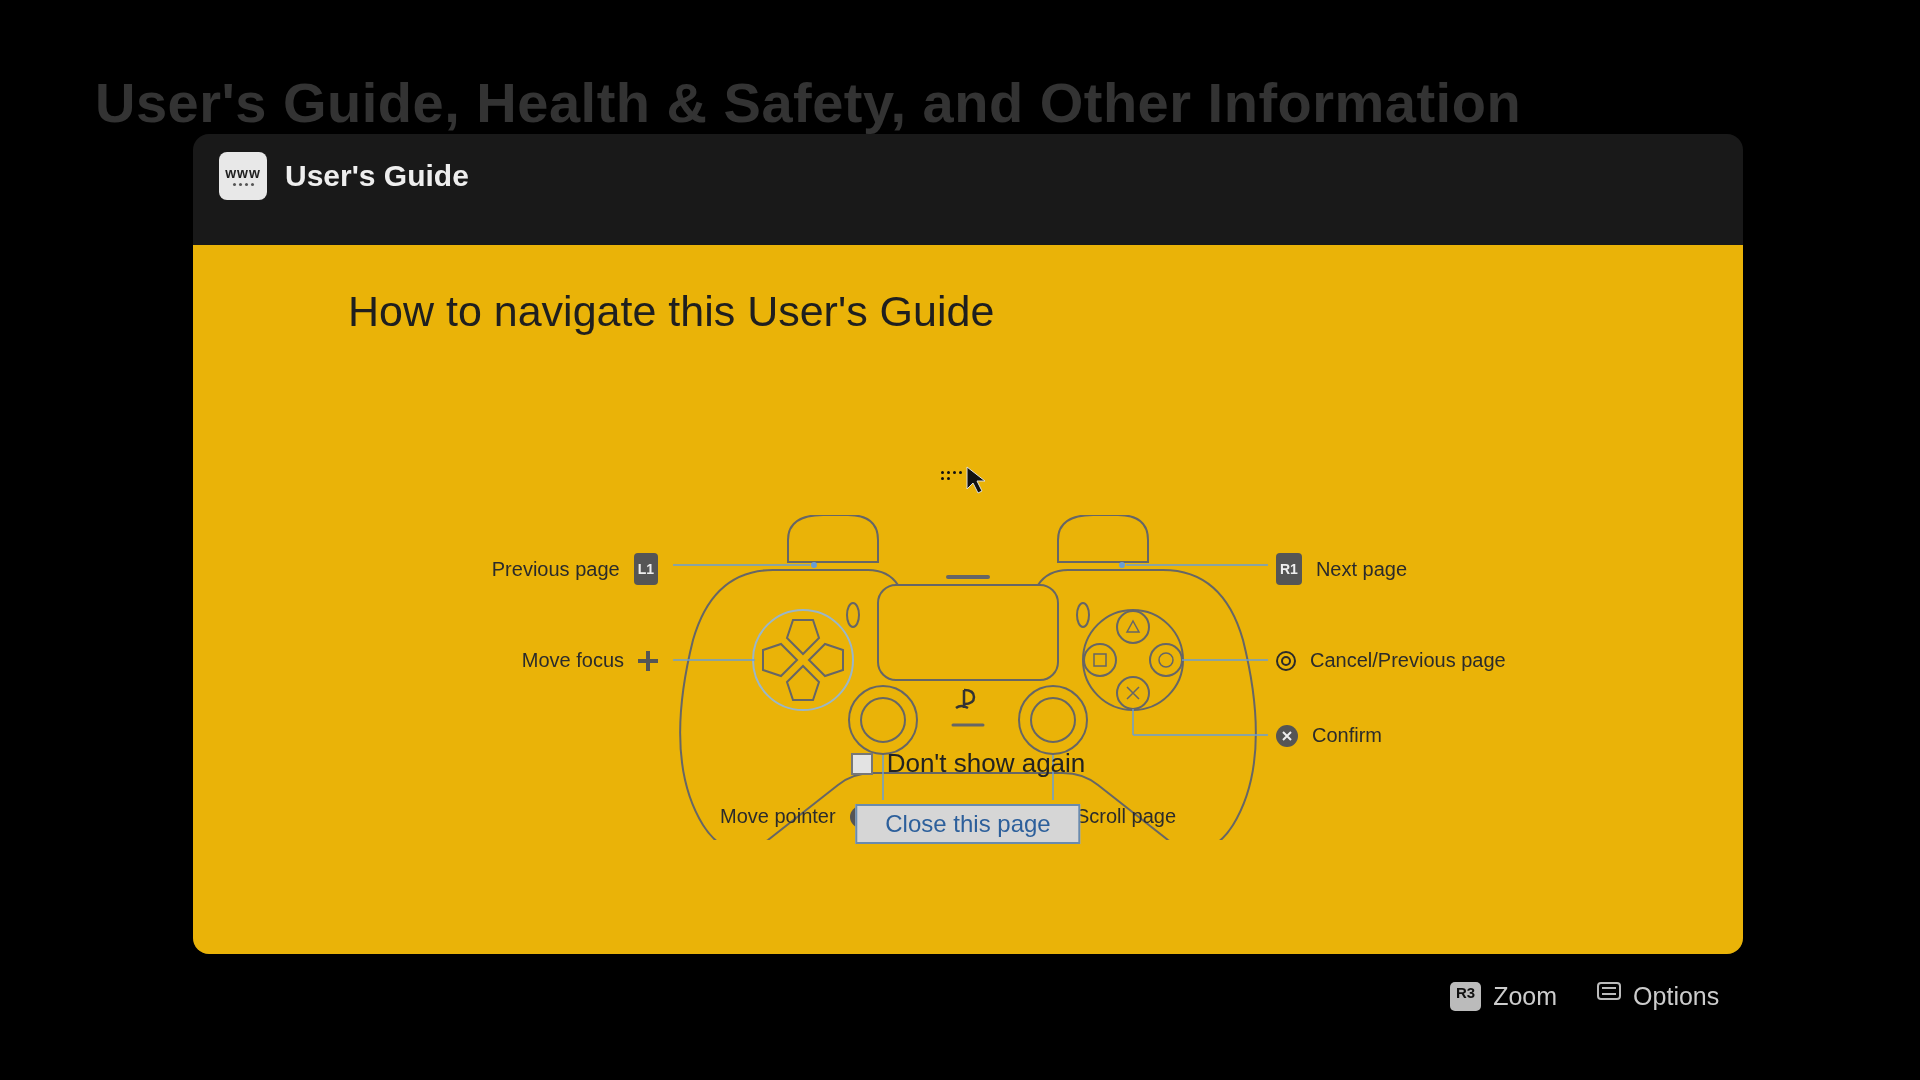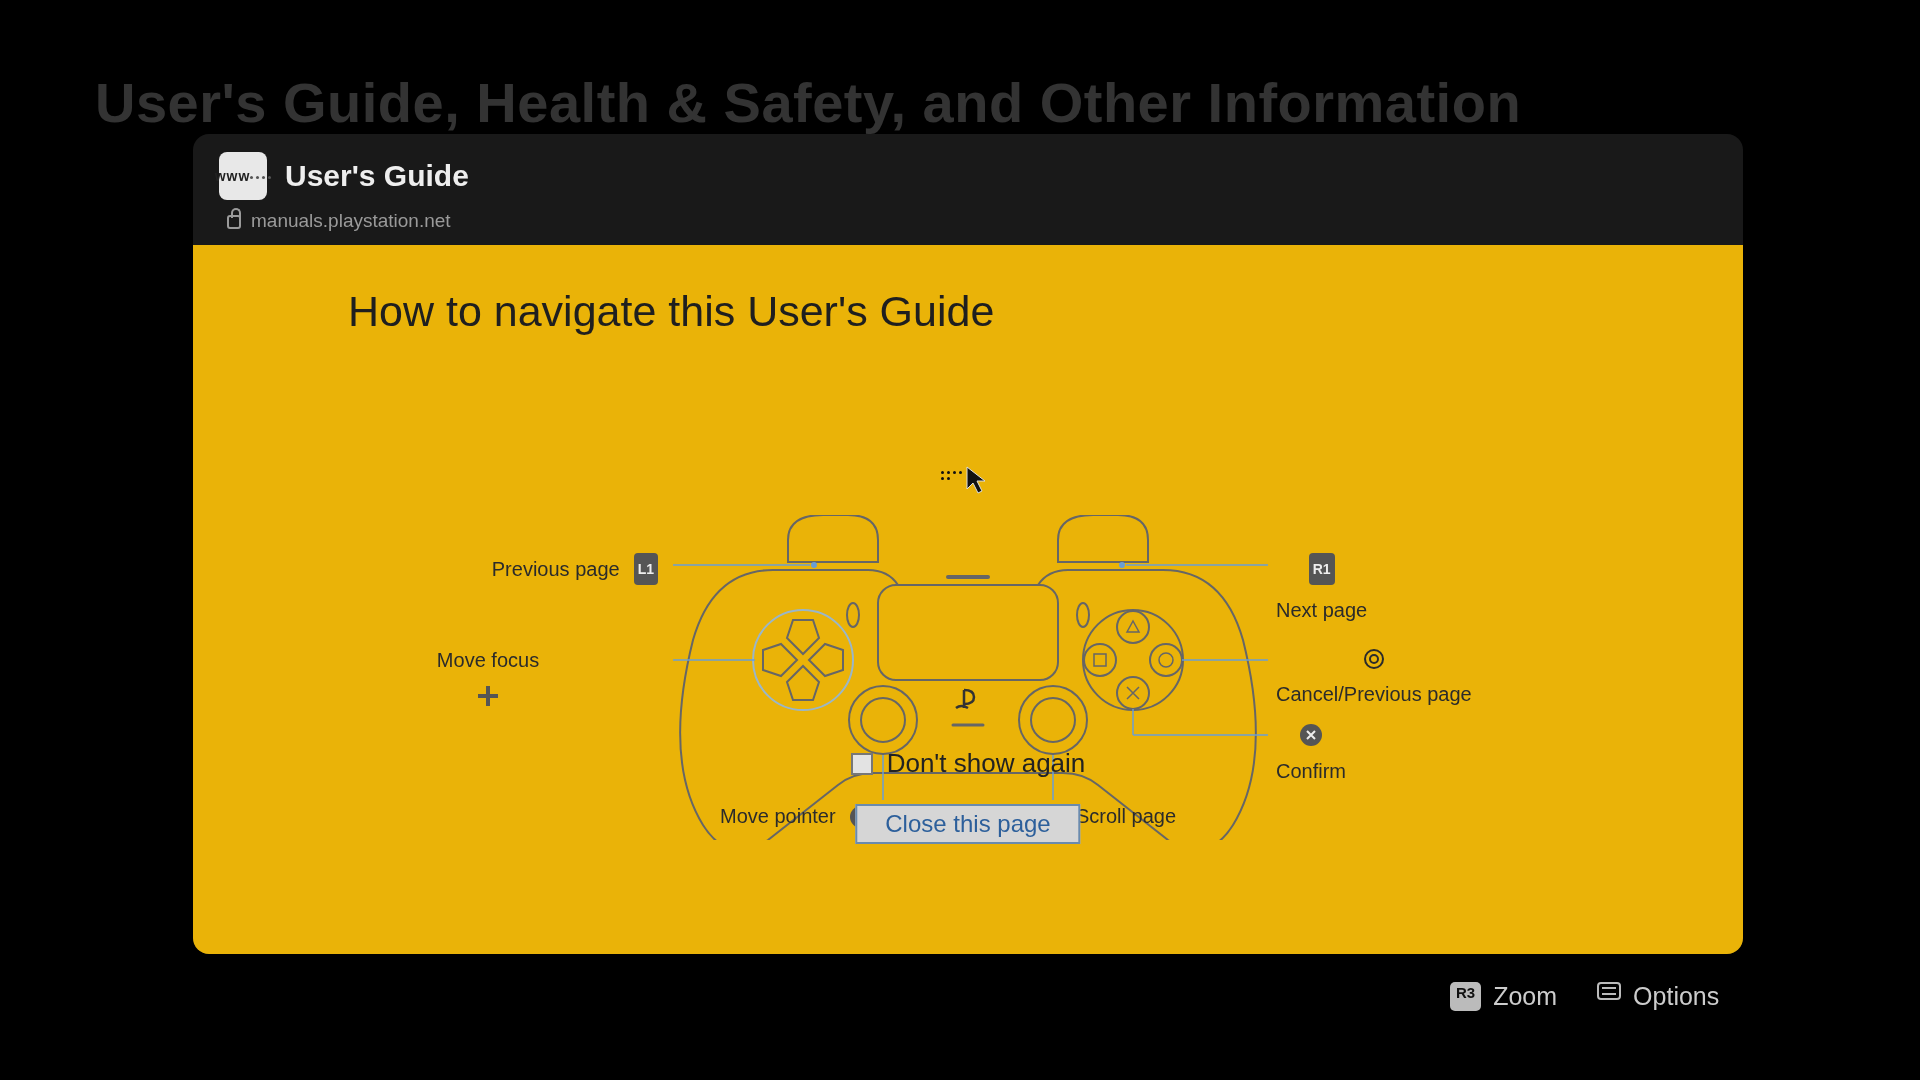--- a/index.html
+++ b/index.html
@@ -1,33 +1,33 @@
 <!DOCTYPE html>
 <html><head>
 <meta charset="utf-8">
 <style>
   * { margin: 0; padding: 0; box-sizing: border-box; }
   html, body { width: 1920px; height: 1080px; background: #000; font-family: Arial, Helvetica, sans-serif; overflow: hidden; }
   .bg-title { position: absolute; left: 95px; top: 70px; font-size: 56px; font-weight: 600; color: #333; letter-spacing: 0.5px; }
   .modal { position: absolute; left: 193px; top: 134px; width: 1550px; height: 820px; border-radius: 16px; background: #191919; overflow: hidden; }
   .modal-top { height: 111px; padding: 18px 26px 12px 26px; }
   .title-row { display: flex; align-items: center; gap: 18px; }
-  .www-tile { width: 48px; height: 48px; border-radius: 8px; background: #e8e8e8; display: flex; flex-direction: row; align-items: center; justify-content: center; font-size: 14px; font-weight: bold; color: #222; letter-spacing: 1px; line-height: 1; }
+  .www-tile { width: 48px; height: 48px; border-radius: 8px; background: #e8e8e8; display: flex; flex-direction: column; align-items: center; justify-content: center; font-size: 14px; font-weight: bold; color: #222; letter-spacing: 1px; line-height: 1; }
   .www-dots { display: flex; gap: 3px; margin-top: 3px; }
   .www-dots span { width: 3px; height: 3px; border-radius: 50%; background: #555; }
   .modal-title { color: #eee; font-size: 30px; font-weight: 600; }
   .url-row { display: flex; align-items: center; gap: 10px; margin-top: 10px; margin-left: 8px; color: #9a9a9a; font-size: 19px; }
   .lock-icon { display: inline-block; width: 14px; height: 14px; border: 2px solid #9a9a9a; border-radius: 3px; position: relative; top: 1px; }
   .lock-icon::before { content: ""; position: absolute; left: 2px; top: -9px; width: 6px; height: 8px; border: 2px solid #9a9a9a; border-bottom: none; border-radius: 6px 6px 0 0; }
   .content { position: absolute; left: 0; top: 111px; right: 0; bottom: 0; background: #eab308; }
   .content-title { position: absolute; left: 155px; top: 42px; font-size: 43px; color: #1f1f1f; }
   .diagram { position: absolute; left: 50%; top: 270px; transform: translateX(-50%); width: 780px; height: 325px; }
   .label { position: absolute; display: flex; align-items: center; gap: 14px; font-size: 20px; color: #2b2b2b; white-space: nowrap; }
   .label.left { flex-direction: row; justify-content: flex-end; text-align: right; }
-  .label.right { flex-direction: column; }
+  .label.right { flex-direction: row; }
   .label.bottom { flex-direction: row; }
   .badge { display: inline-flex; align-items: center; justify-content: center; min-width: 24px; height: 22px; padding: 16px 4px; font-size: 14px; font-weight: bold; border-radius: 4px; background: #555; color: #eee; line-height: 1; }
   .badge.round { border-radius: 50%; width: 22px; height: 22px; min-width: 22px; padding: 0; }
   .badge.ring { background: transparent; border: 2px solid #2b2b2b; color: #2b2b2b; width: 20px; height: 20px; min-width: 20px; }
   .mini-icon { display: inline-block; position: relative; height: 20px; }
   .dpad { width: 20px; }
   .dpad::before,
   .dpad::after { content: ""; position: absolute; background: #555; }
   .dpad::before { left: 8px; top: 0; width: 4px; height: 20px; }
   .dpad::after  { left: 0; top: 8px; width: 20px; height: 4px; }
@@ -58,24 +58,20 @@
         <span>www</span>
         <span class="www-dots">
             <span></span>
             <span></span>
             <span></span>
             <span></span>
           </span>
       </div>
       <div class="modal-title">User's Guide</div>
     </div>
-    <div class="url-row">
-      <span class="lock-icon"></span>
-      <span>manuals.playstation.net</span>
-    </div>
   </div>
 
   <div class="content">
     <div class="content-title">How to navigate this User's Guide</div>
 
     <div class="diagram">
       <svg width="780" height="325" viewBox="0 0 780 325">
         <g fill="none" stroke="#666" stroke-width="2">
 
           <path d="M 210 25 q 0 -25 35 -25 h 25 q 30 0 30 25 v 22 h -90 z"></path>
@@ -131,21 +127,21 @@
             <line x1="555" y1="220" x2="690" y2="220"></line>
           </g>
         </g>
       </svg>
 
       
       <div class="label left" style="left:-260px; top:38px; width:340px;">
         <span>Previous page</span>
         <span class="badge">L1</span>
       </div>
-      <div class="label left" style="left:-260px; top:134px; width:340px;flex-direction:column;">
+      <div class="label left" style="left:-260px; top:134px; width:340px;">
         <span>Move focus</span>
         <span class="mini-icon dpad"></span>
       </div>
 
       
       <div class="label right" style="left:698px; top:38px;">
         <span class="badge">R1</span>
         <span>Next page</span>
       </div>
       <div class="label right" style="left:698px; top:134px;">

